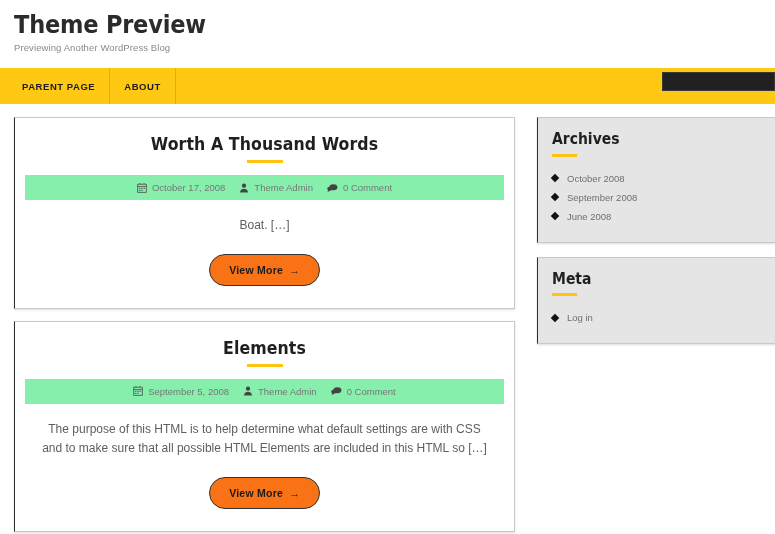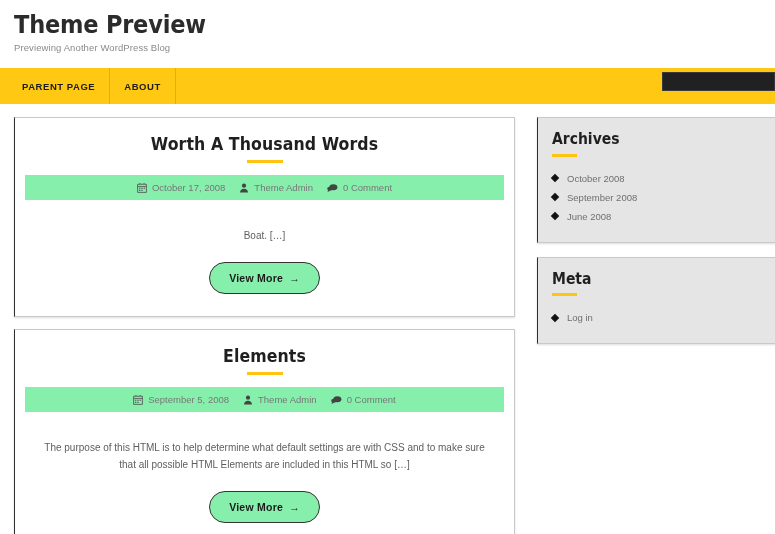--- a/index.html
+++ b/index.html
@@ -116,35 +116,35 @@
     display: flex;
     align-items: center;
     justify-content: center;
     gap: 14px;
     font-size: 9.5px;
     color: #777777;
   }
   .meta-item { display: flex; align-items: center; gap: 5px; }
   .meta-item svg { display: block; }
   .post-excerpt {
-    margin: 28px auto 0;
+    margin: 16px auto 0;
     max-width: 452px;
     text-align: center;
-    font-size: 10px;
+    font-size: 12px;
     line-height: 1.62;
     color: #5e5e5e;
   }
   .btn-row { display: flex; justify-content: center; margin-top: 18px; }
   .view-more-btn {
     display: inline-flex;
     align-items: center;
     gap: 6px;
     border: 1px solid #333333;
     border-radius: 40px;
-    background: #86efac;
+    background: #f97316;
     padding: 9px 19px;
     font-size: 10.5px;
     font-weight: bold;
     color: #1b1b1b;
     letter-spacing: 0.25px;
     cursor: pointer;
     font-family: "Liberation Sans", sans-serif;
   }
 
   

